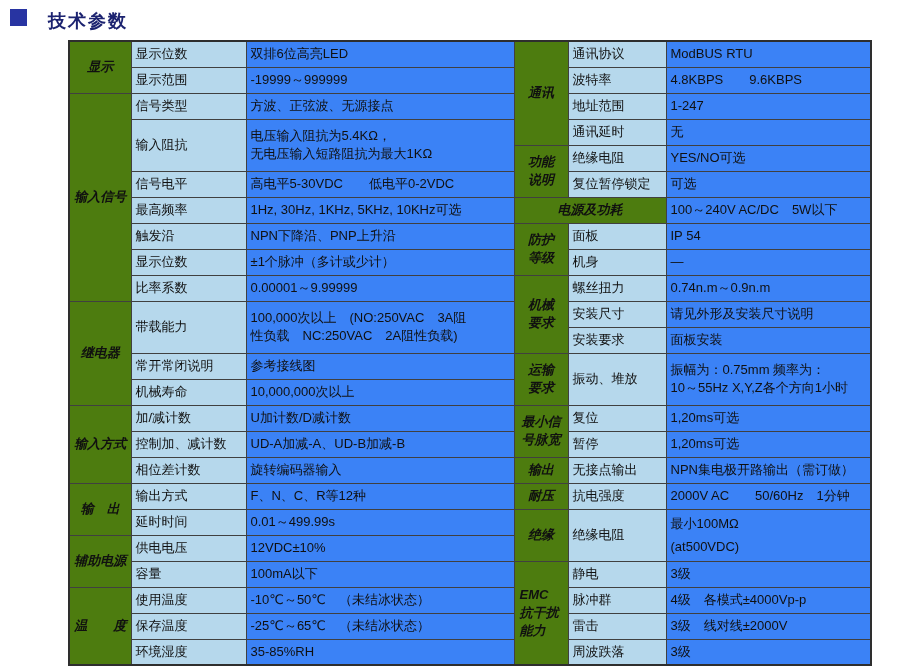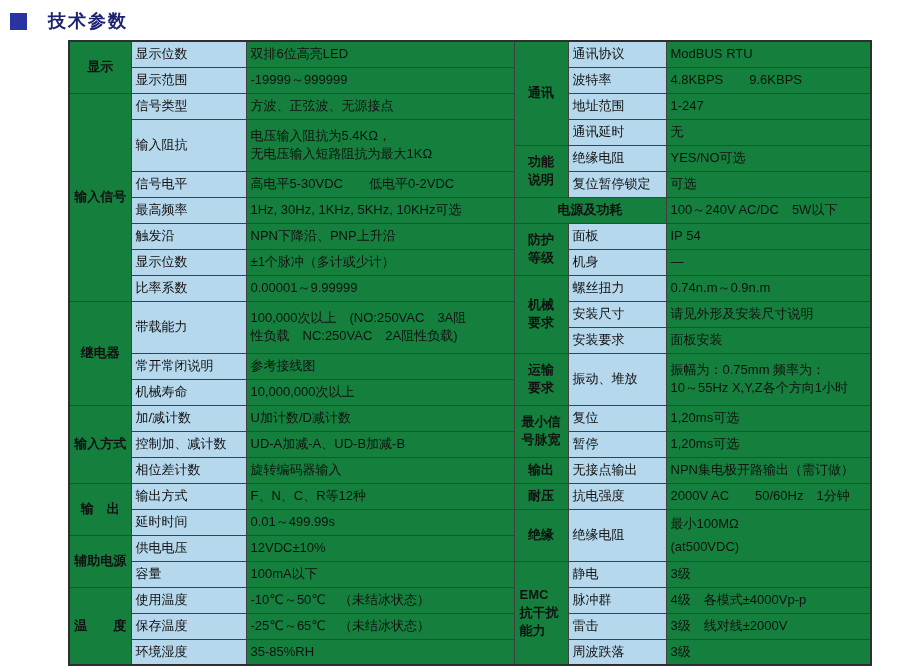--- a/index.html
+++ b/index.html
@@ -6,21 +6,21 @@
   html, body {
     margin: 0; padding: 0;
     width: 900px; height: 668px;
     background: #ffffff;
     font-family: "Liberation Sans", "DejaVu Sans", sans-serif;
   }
   .page { position: relative; width: 900px; height: 668px; overflow: hidden; }
 
   .title-row {
     position: absolute; left: 10px; top: 9px;
-    display: flex; align-items: center;
+    display: flex; 
   }
   .bullet {
     width: 17px; height: 17px;
     background: #2834a2;
     margin-right: 21px;
   }
   .page-title {
     font-size: 18px; font-weight: bold;
     color: #1c2370;
     letter-spacing: 2px;
@@ -37,36 +37,37 @@
   table.spec td {
     border: 1px solid #404040;
     font-size: 13px;
     color: #101010;
     padding: 1px 4px;
     overflow: hidden;
     vertical-align: middle;
     line-height: 1.35;
   }
   td.c {
-    background: #15803d;
+    background: #4d7c0f;
     font-weight: 700;
     text-align: center;
     white-space: pre-line;
     padding: 1px 2px;
     font-size: 13.5px;
+    font-style: italic;
   }
   td.p {
     background: #b6d8ec;
     font-weight: 400;
     text-align: left;
     padding: 1px 2px 1px 7px;
     font-size: 13.5px;
   }
   td.v {
-    background: #15803d;
+    background: #3b82f6;
     white-space: pre-line;
     padding: 1px 4px 1px 9px;
   }
   td.v.spread { line-height: 23px; }
   td.c.left-align { text-align: left; padding-left: 5px; margin-left: 44px; }
 </style>
 </head>
 <body>
 
 <div class="page">

